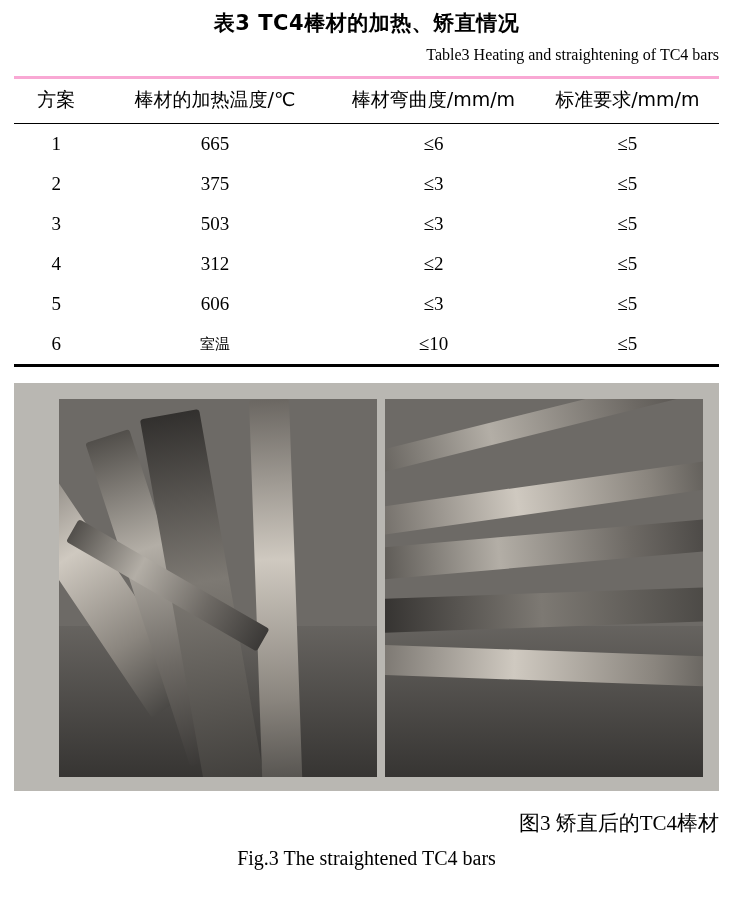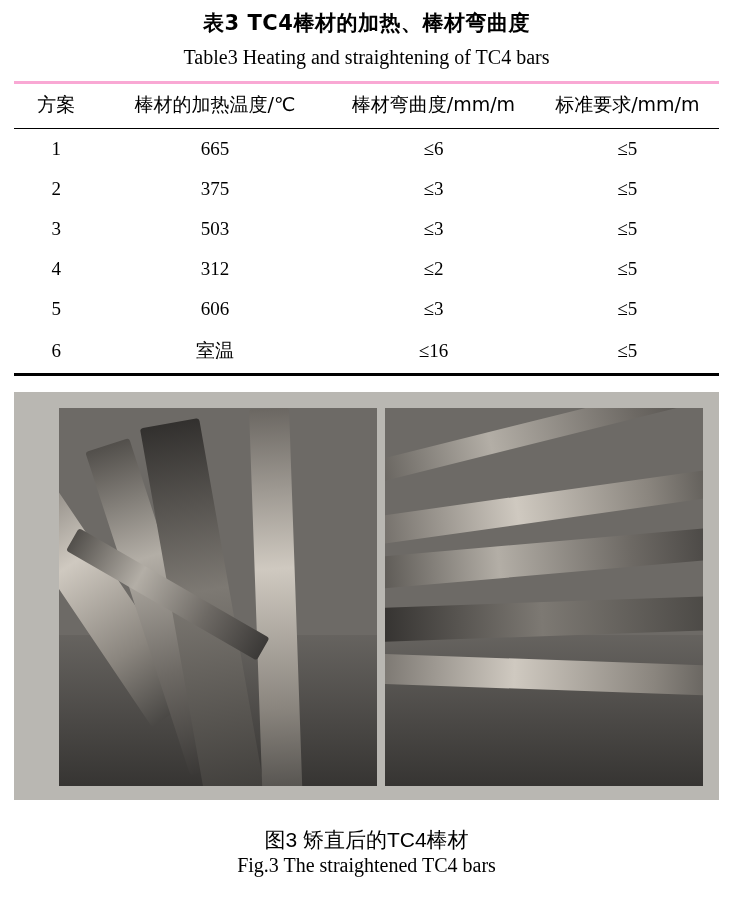--- a/index.html
+++ b/index.html
@@ -24,23 +24,23 @@
   .table-title-cn {
     text-align: center;
     font-family: "DejaVu Sans", sans-serif;
     font-weight: bold;
     font-size: 21px;
     letter-spacing: 0.5px;
     margin-top: 10px;
     line-height: 1.25;
   }
   .table-title-en {
-    text-align: center;
-    font-family: "Liberation Serif", serif;
-    font-size: 20px;
+    text-align: right;
+    font-family: "Liberation Serif", serif;
+    font-size: 16px;
     margin-top: 9px;
     line-height: 1.2;
   }
   table.data {
     width: 100%;
     border-collapse: collapse;
     margin-top: 12px;
     table-layout: fixed;
   }
   table.data thead th {
@@ -60,21 +60,21 @@
     border-bottom: 3px solid #000;
   }
   table.data tbody td {
     font-size: 19px;
     text-align: center;
     padding: 9px 0 9px 0;
     font-family: "Liberation Serif", serif;
   }
   table.data tbody td.cn {
     font-family: "DejaVu Sans", sans-serif;
-    font-size: 19px;
+    font-size: 15px;
   }
   .col-1 { width: 12%; }
   .col-2 { width: 33%; }
   .col-3 { width: 29%; }
   .col-4 { width: 26%; }
 
   .figure {
     margin-top: 16px;
     width: 100%;
     height: 408px;
@@ -111,37 +111,38 @@
   .bar.dark {
     background: linear-gradient(90deg, #32302e 0%, #7d7973 45%, #403e3b 100%);
   }
   .floor {
     position: absolute;
     left: 0; right: 0; bottom: 0;
     height: 40%;
     background: linear-gradient(180deg, rgba(40,38,36,0.1) 0%, rgba(25,24,23,0.65) 100%);
   }
   .fig-caption-cn {
-    text-align: center;
-    font-family: Liberation Sans, sans-serif;
+    text-align: right;
+    font-family: Liberation Serif, serif;
     font-size: 21px;
-    margin-top: 26px;
+    margin-top: 18px;
   }
   .fig-caption-en {
     text-align: center;
     font-family: "Liberation Serif", serif;
     font-size: 20px;
+    margin-top: 10px;
   }
 </style>
 </head>
 <body>
 
 <div class="page">
 
-  <div class="table-title-cn">表3  TC4棒材的加热、棒材弯曲度</div>
+  <div class="table-title-cn">表3  TC4棒材的加热、矫直情况</div>
   <div class="table-title-en">Table3 Heating and straightening of TC4 bars</div>
 
   <table class="data">
     <colgroup>
       <col class="col-1">
         <col class="col-2">
         <col class="col-3">
         <col class="col-4">
     </colgroup>
     <thead>
@@ -179,21 +180,21 @@
       </tr>
       <tr>
         <td>5</td>
         <td>606</td>
         <td>≤3</td>
         <td>≤5</td>
       </tr>
       <tr class="rule-bottom">
         <td>6</td>
         <td class="cn">室温</td>
-        <td>≤16</td>
+        <td>≤10</td>
         <td>≤5</td>
       </tr>
     </tbody>
   </table>
 
   <div class="figure">
 
     <div class="photo photo-left">
       <div class="floor"></div>
       <div class="bar light" style="left:-30px; top:40px; width:300px; height:54px; transform:rotate(56deg); transform-origin:left top;"></div>

